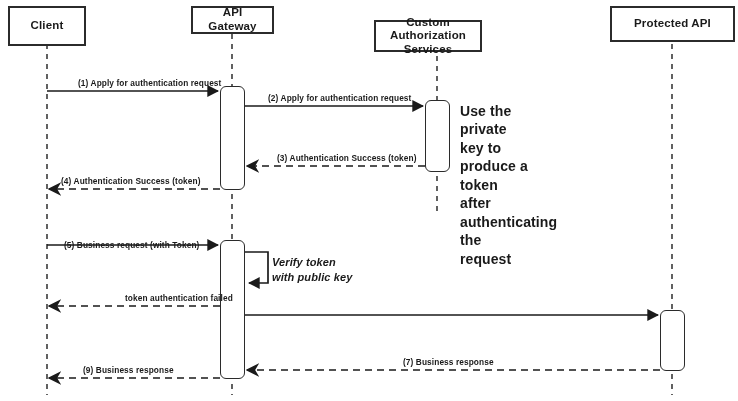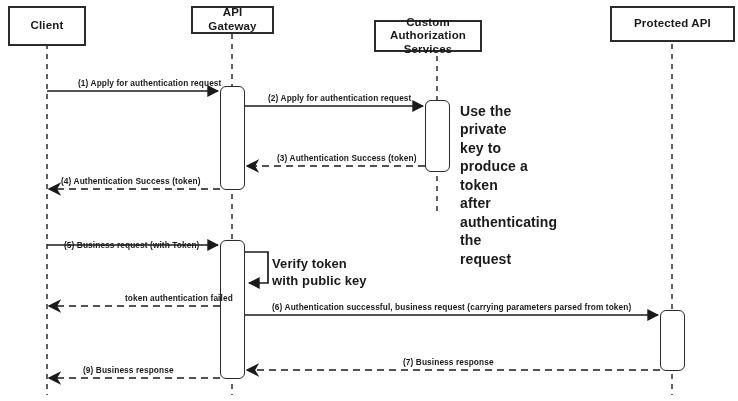--- a/index.html
+++ b/index.html
@@ -65,26 +65,27 @@
     position: absolute;
     font-size: 14px;
     font-weight: bold;
     color: #1a1a1a;
     line-height: 1.32;
     letter-spacing: 0.1px;
     width: 72px;
   }
   .self-label {
     position: absolute;
-    font-size: 13px;
+    font-size: 11px;
     font-weight: bold;
     color: #1a1a1a;
     line-height: 1.32;
     letter-spacing: 0.1px;
     white-space: nowrap;
+    font-style: italic;
   }
 </style>
 </head>
 <body>
 
 <div id="diagram-root">
 
   <svg class="layer" viewBox="0 0 738 401" xmlns="http://www.w3.org/2000/svg">
     <defs>
       <marker id="arrowSolid" viewBox="0 0 10 10" refX="9" refY="5" markerWidth="7" markerHeight="7" orient="auto-start-reverse">
@@ -154,21 +155,20 @@
   <div class="msg-label" style="left:268px; top:94px;text-align:right;">(2) Apply for authentication request</div>
 
   <div class="msg-label" style="left:277px; top:154px;">(3) Authentication Success (token)</div>
 
   <div class="msg-label" style="left:61px; top:177px;">(4) Authentication Success (token)</div>
 
   <div class="msg-label" style="left:64px; top:233px;margin-top:8px;">(5) Business request (with Token)</div>
 
   <div class="msg-label" style="left:79px; top:294px;padding-left:46px;">token authentication failed</div>
 
-  <div class="msg-label" style="left:272px; top:303px;">(6) Authentication successful, business request (carrying parameters parsed from token)</div>
 
   <div class="msg-label" style="left:403px; top:358px;">(7) Business response</div>
 
   <div class="msg-label" style="left:83px; top:366px;">(9) Business response</div>
 
   <div class="self-label" style="left:272px; top:255px;">
     <div>Verify token</div>
     <div>with public key</div>
   </div>
 

